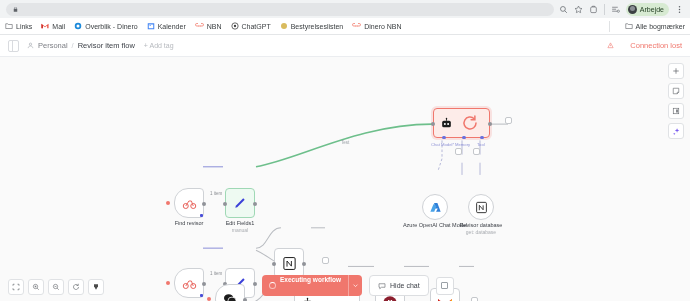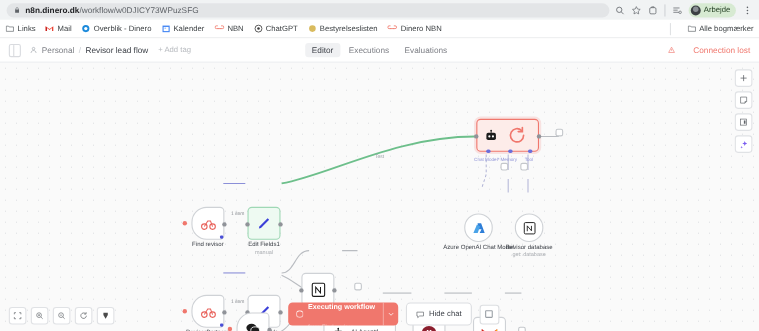--- a/index.html
+++ b/index.html
@@ -174,21 +174,20 @@
 
 <div class="browser">
 
   <div class="omnibar">
     <div class="urlbox">
       <span class="ic">
         <svg width="7" height="7" viewBox="0 0 16 16">
             <path d="M11 5a3 3 0 0 0-6 0v1H4v7h8V6h-1V5zm-1 1H6V5a2 2 0 0 1 4 0v1z" fill="#5f6368"></path>
           </svg>
       </span>
-      <span class="url-text"><span>n8n.dinero.dk</span><span class="dim">/workflow/w0DJICY73WPuzSFG</span></span>
     </div>
     <div class="omni-right">
       <span class="ic">
         <svg width="9" height="9" viewBox="0 0 16 16">
             <circle cx="7" cy="7" r="4.3" fill="none" stroke="#5f6368" stroke-width="1.3"></circle>
             <line x1="10.2" y1="10.2" x2="14" y2="14" stroke="#5f6368" stroke-width="1.3"></line>
           </svg>
       </span>
       <span class="ic">
         <svg width="9" height="9" viewBox="0 0 16 16">
@@ -316,29 +315,24 @@
       <div class="sidebar-toggle"></div>
       <div class="crumbs">
         <span class="ic">
           <svg width="7" height="7" viewBox="0 0 16 16">
               <circle cx="8" cy="5" r="2.6" fill="none" stroke="#9aa0a6" stroke-width="1.3"></circle>
               <path d="M2.8 14c0-3 2.3-5 5.2-5s5.2 2 5.2 5" fill="none" stroke="#9aa0a6" stroke-width="1.3"></path>
             </svg>
         </span>
         <span>Personal</span>
         <span class="sep">/</span>
-        <span class="crumb-name">Revisor lead flow</span>
+        <span class="crumb-name">Revisor item flow</span>
         <span class="add-tag">+ Add tag</span>
       </div>
 
-      <div class="tabs">
-        <div class="tab active">Editor</div>
-        <div class="tab">Executions</div>
-        <div class="tab">Evaluations</div>
-      </div>
 
       <div class="header-right">
         <div class="conn-lost">
           <span class="ic">
             <svg width="7" height="7" viewBox="0 0 16 16">
                 <path d="M8 2l6 11H2z" fill="none" stroke="#f0776d" stroke-width="1.3"></path>
                 <line x1="8" y1="6" x2="8" y2="9.5" stroke="#f0776d" stroke-width="1.3"></line>
               </svg>
           </span>
           <span>Connection lost</span>

